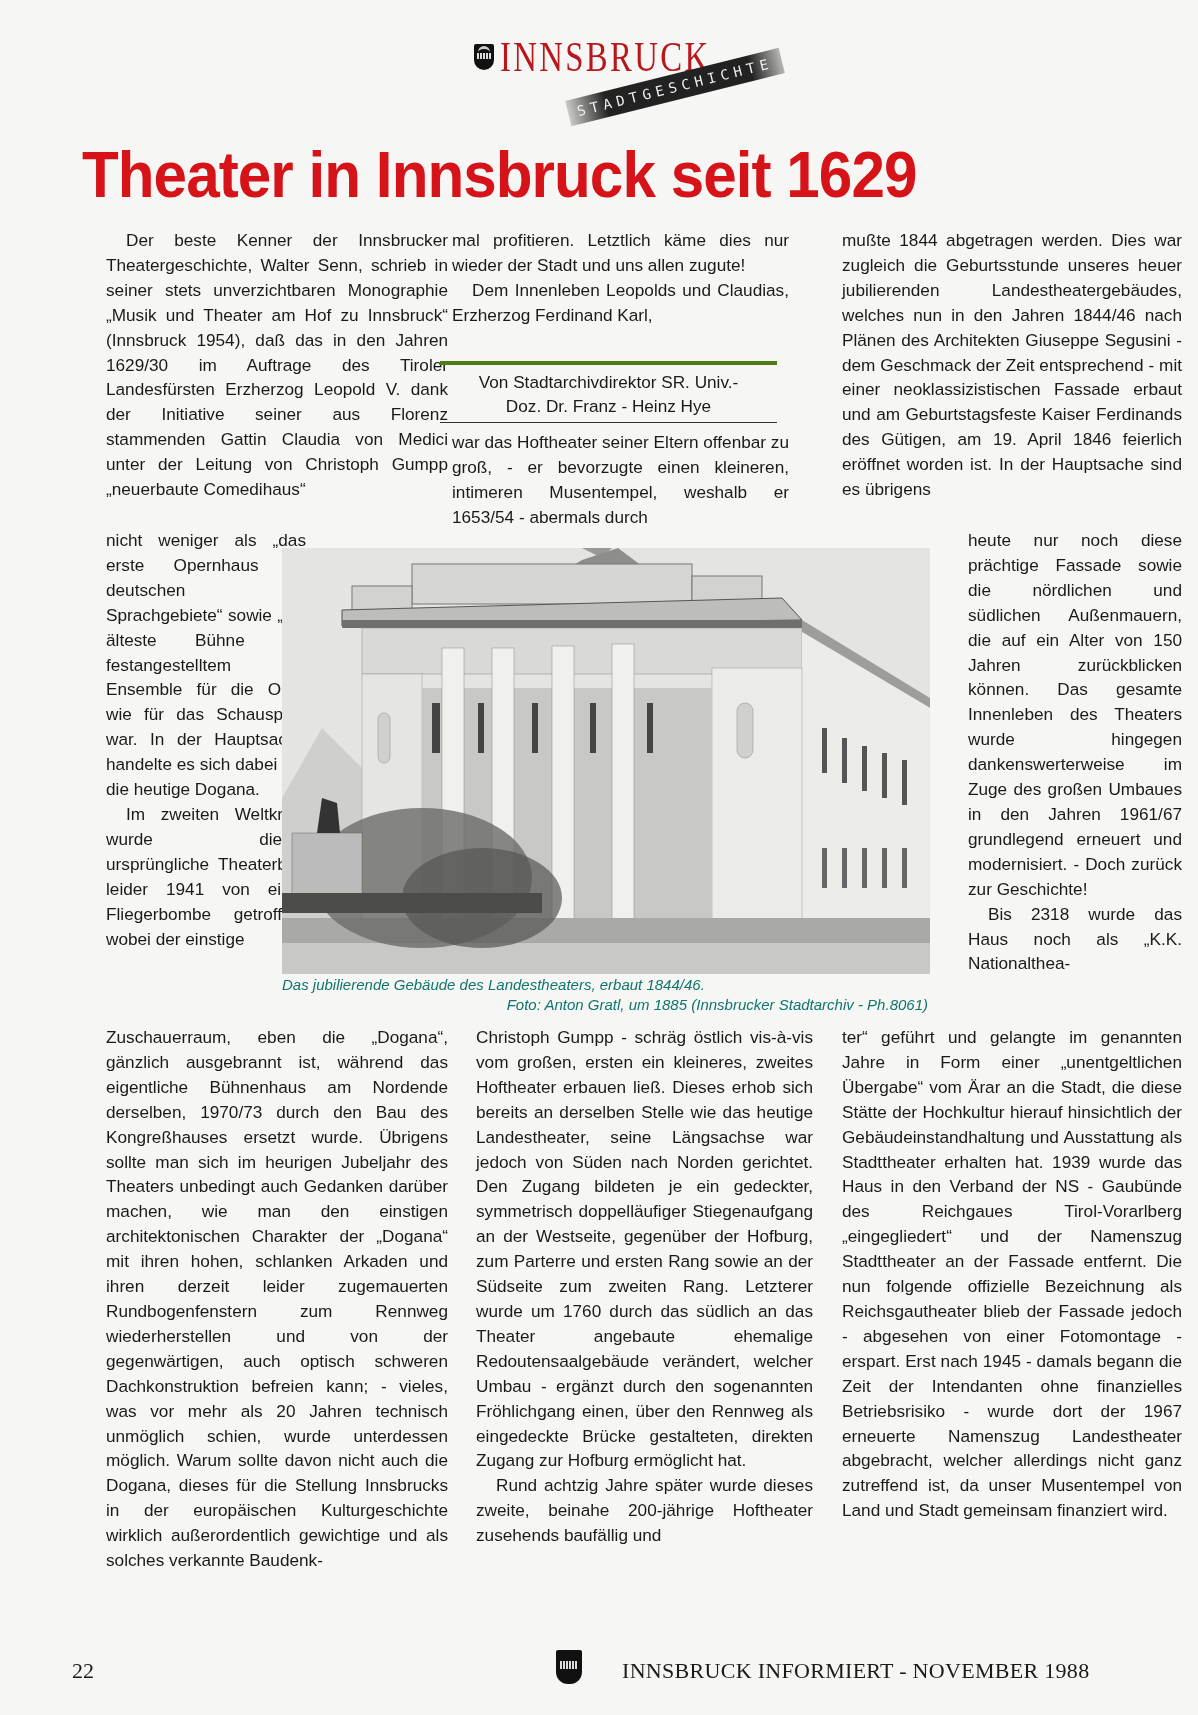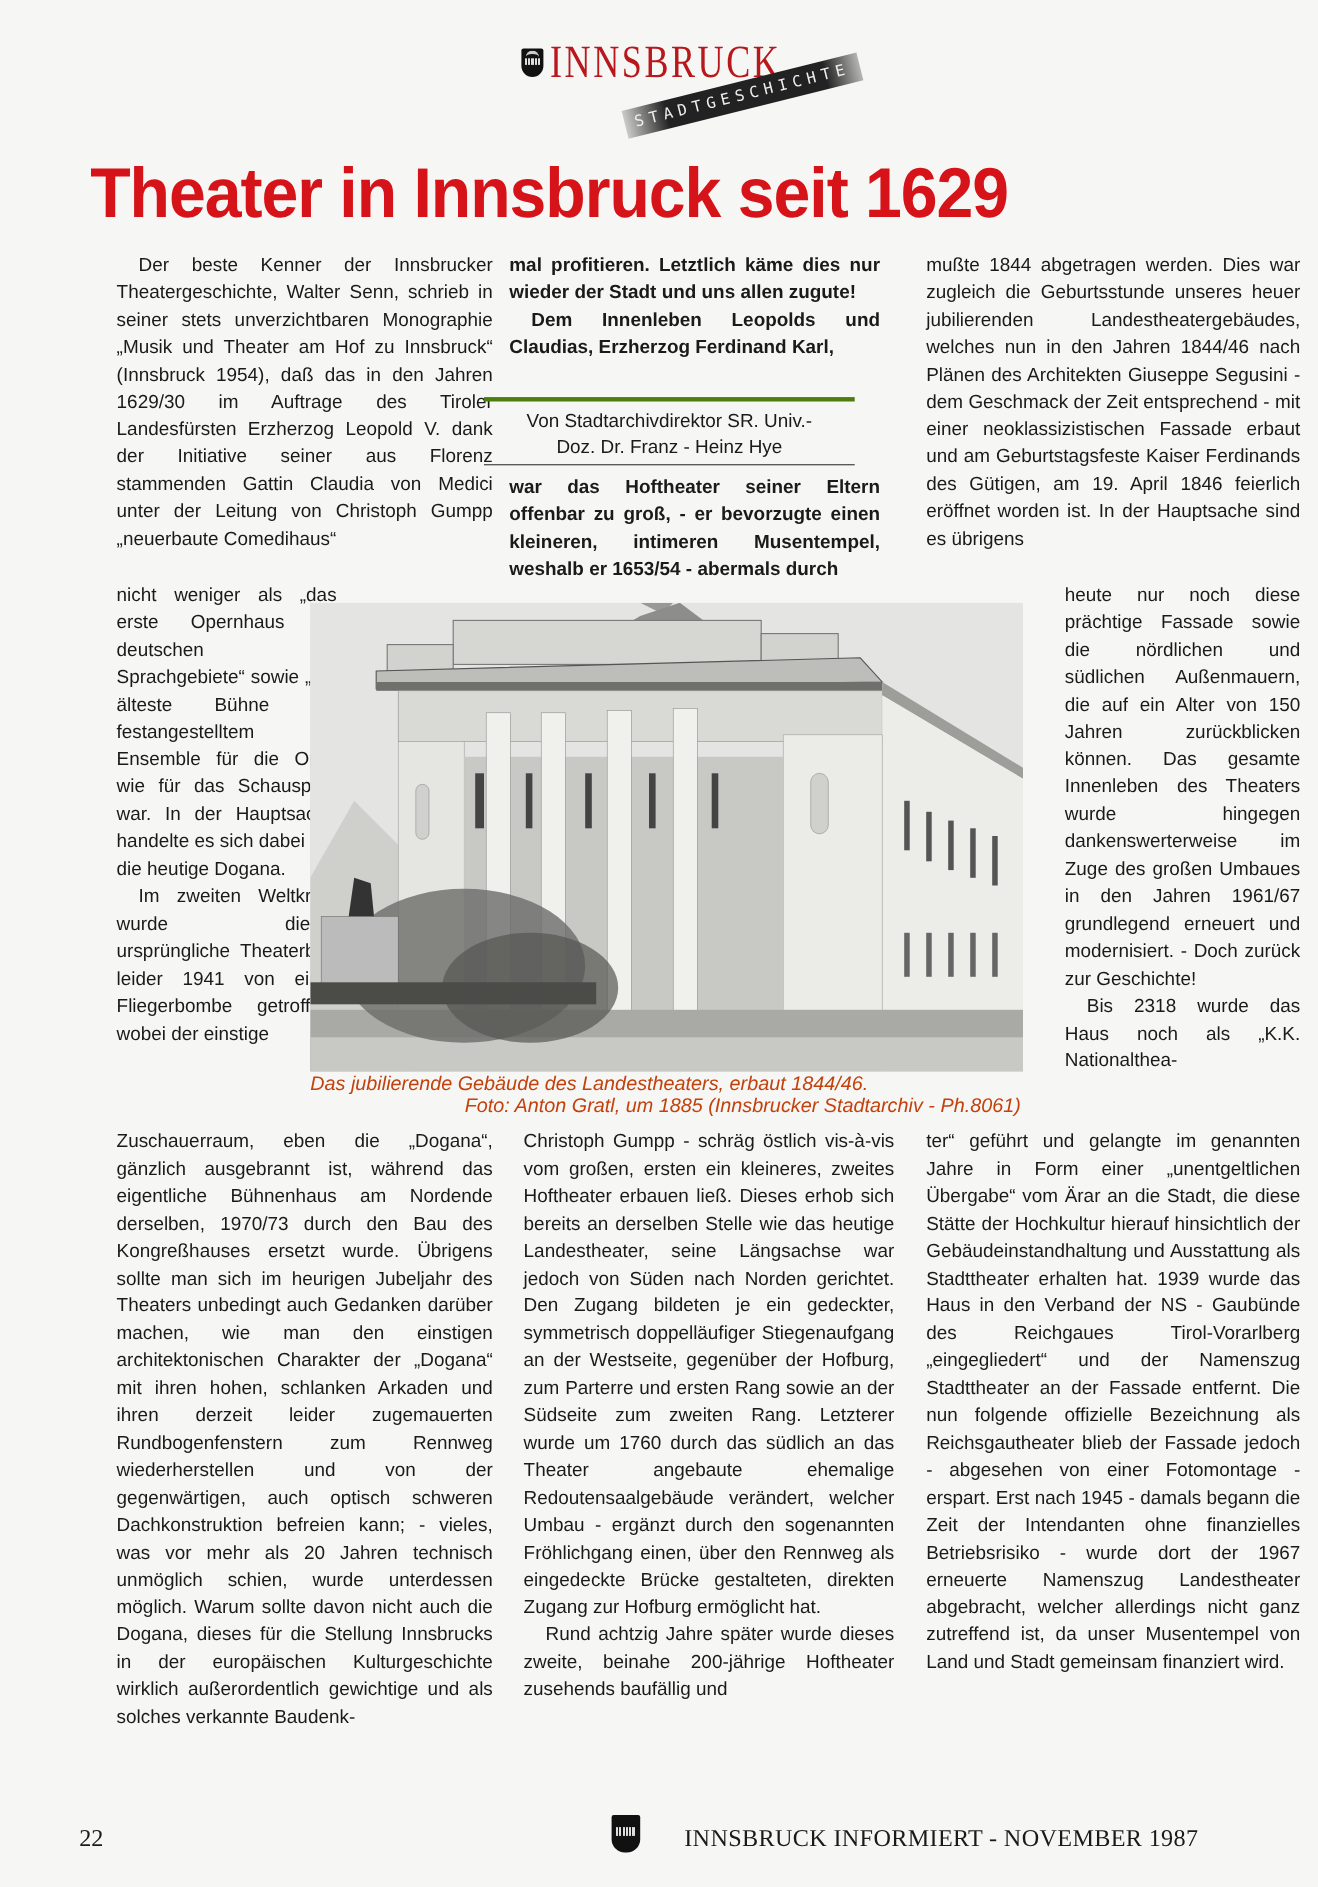--- a/index.html
+++ b/index.html
@@ -53,41 +53,41 @@
   }
   .col {
     position: absolute;
     font-size: 17.2px; line-height: 24.9px;
     text-align: justify;
     margin-left: 36px;
   }
   .col p { margin: 0; }
   .col p.indent { text-indent: 20px; }
   .col1 { left: 70px; top: 228px; width: 342px; }
-  .col2 { left: 427px; top: 228px; width: 337px; font-weight: bold; }
+  .col2 { left: 416px; top: 228px; width: 337px; }
   .col3 { left: 806px; top: 228px; width: 340px; }
   .col1-narrow { left: 70px; top: 528px; width: 200px; }
   .col1-bottom { left: 70px; top: 1025px; width: 342px; }
   .col2-bottom { left: 440px; top: 1025px; width: 337px; }
   .col3-narrow { left: 932px; top: 528px; width: 214px; }
   .col3-bottom { left: 806px; top: 1025px; width: 340px; }
   .byline {
     position: absolute; left: 440px; top: 361px; width: 337px;
     border-top: 4px solid #4d7c0f; border-bottom: 1px solid #333;
     padding: 5px 0 4px; text-align: center;
     font-size: 17.2px; line-height: 24px;
   }
   .photo {
     position: absolute; left: 282px; top: 548px; width: 648px; height: 426px;
     background: linear-gradient(180deg, #e8e8e6 0%, #dcdcda 60%, #b9b9b6 100%);
     overflow: hidden;
   }
   .caption {
     position: absolute; left: 280px; top: 975px; width: 648px;
-    font-size: 18px; line-height: 20px; font-style: italic; color: #c2410c;
+    font-size: 15px; line-height: 20px; font-style: italic; color: #0f766e;
   }
   .caption .c1 { padding-left: 2px; }
   .caption .c2 { text-align: right; padding-right: 0px; }
   .footer-page {
     position: absolute; left: 72px; top: 1658px;
     font-family: "Liberation Serif", serif; font-size: 22px;
   }
   .footer-crest {
     position: absolute; left: 556px; top: 1650px;
     width: 26px; height: 34px; background: #111; border-radius: 2px 2px 12px 12px;
@@ -205,13 +205,13 @@
   <p>Christoph Gumpp - schräg östlich vis-à-vis vom großen, ersten ein kleineres, zweites Hoftheater erbauen ließ. Dieses erhob sich bereits an derselben Stelle wie das heutige Landestheater, seine Längsachse war jedoch von Süden nach Norden gerichtet. Den Zugang bildeten je ein gedeckter, symmetrisch doppelläufiger Stiegenaufgang an der Westseite, gegenüber der Hofburg, zum Parterre und ersten Rang sowie an der Südseite zum zweiten Rang. Letzterer wurde um 1760 durch das südlich an das Theater angebaute ehemalige Redoutensaalgebäude verändert, welcher Umbau - ergänzt durch den sogenannten Fröhlichgang einen, über den Rennweg als eingedeckte Brücke gestalteten, direkten Zugang zur Hofburg ermöglicht hat.</p>
   <p class="indent">Rund achtzig Jahre später wurde dieses zweite, beinahe 200-jährige Hoftheater zusehends baufällig und</p>
 </div>
 
 <div class="col col3-bottom">
   <p>ter“ geführt und gelangte im genannten Jahre in Form einer „unentgeltlichen Übergabe“ vom Ärar an die Stadt, die diese Stätte der Hochkultur hierauf hinsichtlich der Gebäudeinstandhaltung und Ausstattung als Stadttheater erhalten hat. 1939 wurde das Haus in den Verband der NS - Gaubünde des Reichgaues Tirol-Vorarlberg „eingegliedert“ und der Namenszug Stadttheater an der Fassade entfernt. Die nun folgende offizielle Bezeichnung als Reichsgautheater blieb der Fassade jedoch - abgesehen von einer Fotomontage - erspart. Erst nach 1945 - damals begann die Zeit der Intendanten ohne finanzielles Betriebsrisiko - wurde dort der 1967 erneuerte Namenszug Landestheater abgebracht, welcher allerdings nicht ganz zutreffend ist, da unser Musentempel von Land und Stadt gemeinsam finanziert wird.</p>
 </div>
 
 <div class="footer-page">22</div>
 <div class="footer-crest"></div>
-<div class="footer-title">INNSBRUCK INFORMIERT - NOVEMBER 1987</div>
+<div class="footer-title">INNSBRUCK INFORMIERT - NOVEMBER 1988</div>
 
 </body></html>

